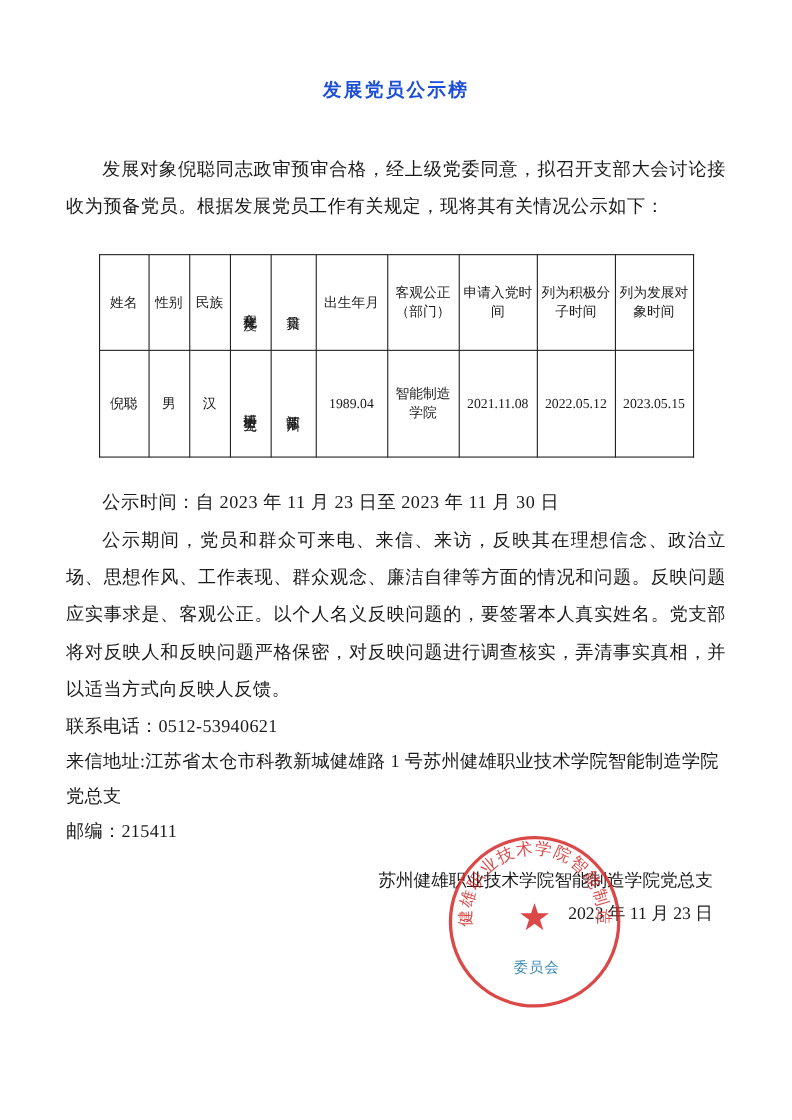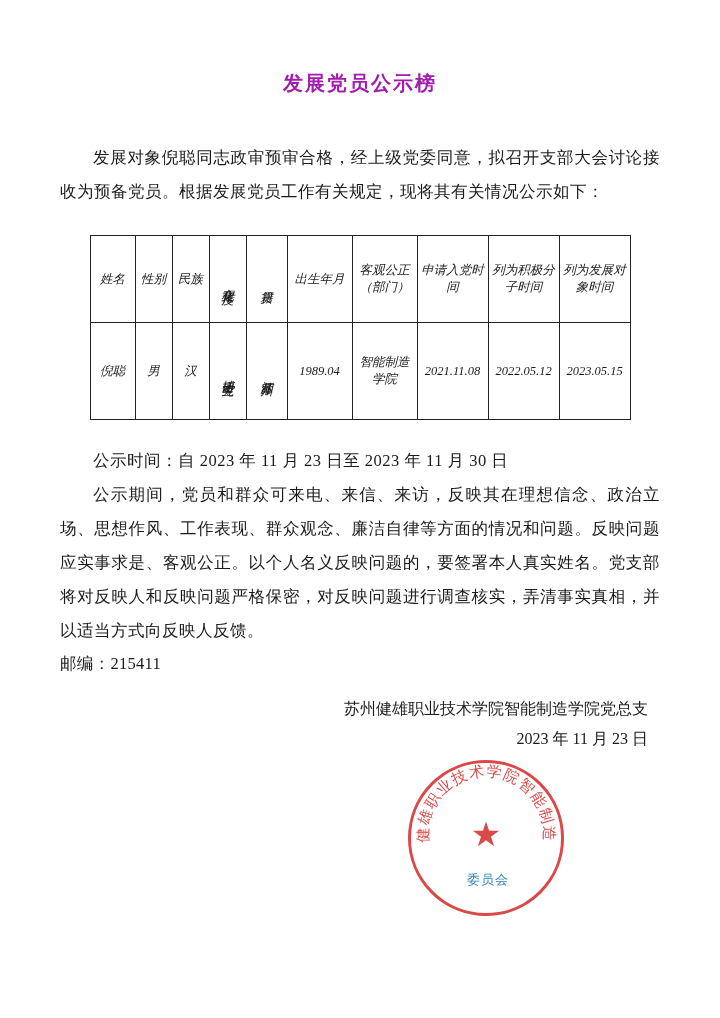--- a/index.html
+++ b/index.html
@@ -17,46 +17,45 @@
   }
   .page {
     position: relative;
     width: 720px;
     height: 1018px;
     box-sizing: border-box;
     padding: 0 60px;
   }
   .doc-title {
     text-align: center;
-    font-size: 20px;
+    font-size: 17px;
     font-weight: bold;
     letter-spacing: 2px;
     margin-top: 70px;
     margin-bottom: 0;
-    color: #a21caf;
+    color: #1d4ed8;
   }
   .para {
     font-size: 16.5px;
     line-height: 34px;
     text-align: justify;
     letter-spacing: 0.5px;
     color: #1a1a1a;
   }
   .intro {
     margin-top: 44px;
   }
   .indent2 {
     text-indent: 2em;
   }
   table.info {
     border-collapse: collapse;
     width: 500px;
     margin: 26px auto 0 auto;
     table-layout: fixed;
-    font-style: italic;
   }
   table.info td, table.info th {
     border: 1px solid #222;
     text-align: center;
     vertical-align: middle;
     font-size: 12.5px;
     color: #1a1a1a;
     font-weight: normal;
     padding: 2px 1px;
     line-height: 17px;
@@ -183,20 +182,24 @@
         <td><span>2021.11.08</span></td>
         <td><span>2022.05.12</span></td>
         <td><span>2023.05.15</span></td>
       </tr>
     </tbody>
   </table>
 
   <div class="notice-block">
     <p class="para indent2">公示时间：自 2023 年 11 月 23 日至 2023 年 11 月 30 日</p>
     <p class="para indent2">公示期间，党员和群众可来电、来信、来访，反映其在理想信念、政治立场、思想作风、工作表现、群众观念、廉洁自律等方面的情况和问题。反映问题应实事求是、客观公正。以个人名义反映问题的，要签署本人真实姓名。党支部将对反映人和反映问题严格保密，对反映问题进行调查核实，弄清事实真相，并以适当方式向反映人反馈。</p>
+    <div class="contact-line">联系电话：0512-53940621</div>
+    <div class="contact-line">
+      <span>来信地址:</span><span>江苏省太仓市科教新城健雄路 1 号苏州健雄职业技术学院智能制造学院党总支</span>
+    </div>
     <div class="contact-line">邮编：215411</div>
   </div>
 
   <div class="signature">
     <div>苏州健雄职业技术学院智能制造学院党总支</div>
     <div>2023 年 11 月 23 日</div>
   </div>
 
   <div class="seal">
     <div class="seal-inner">

